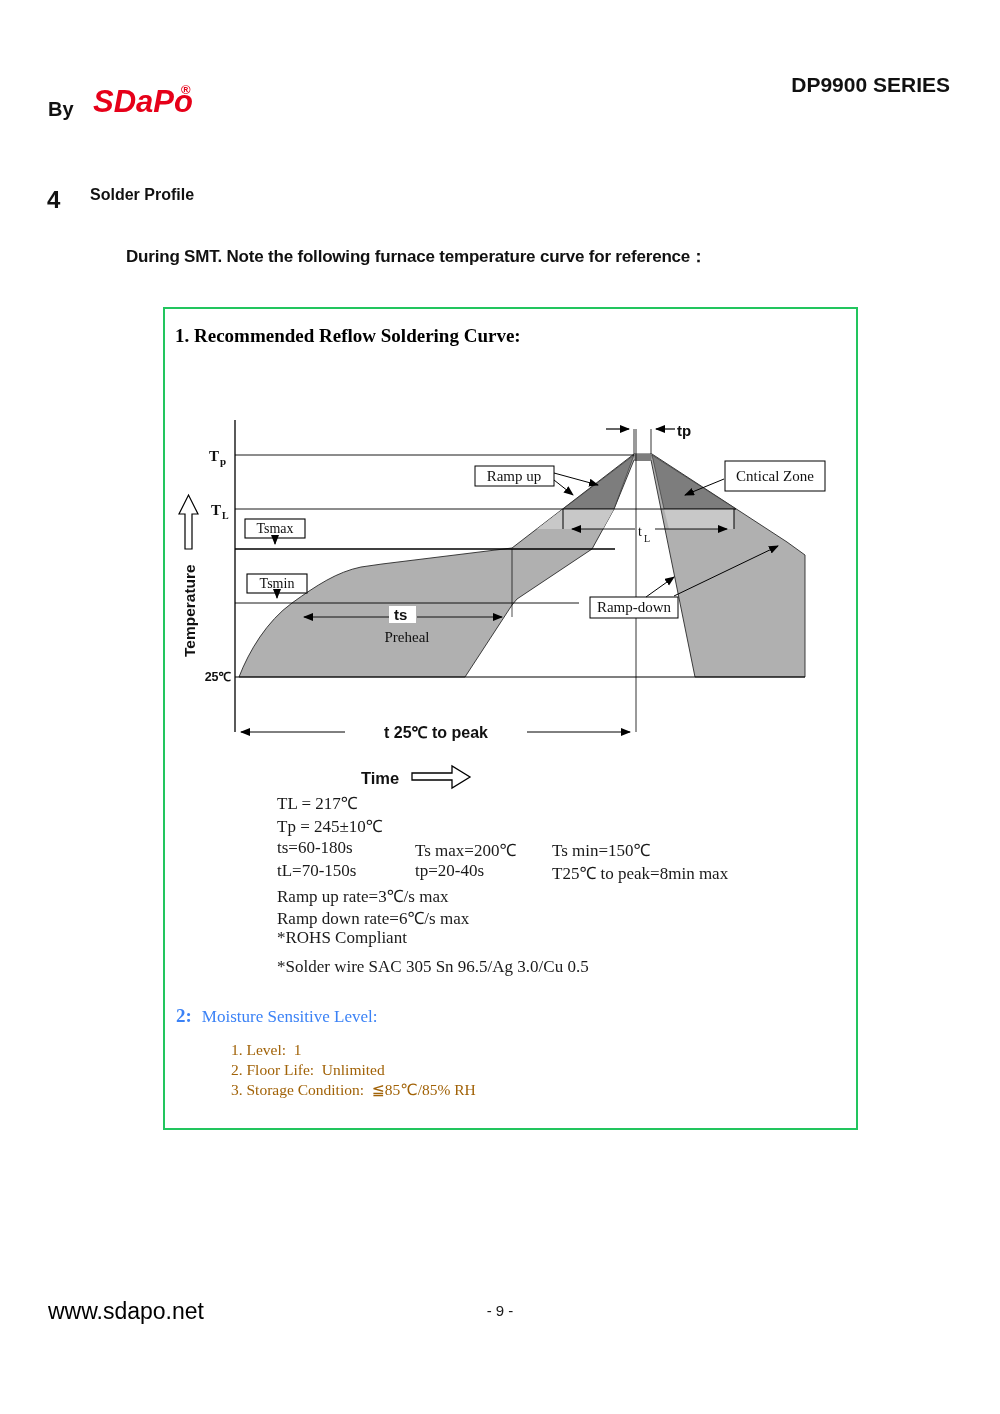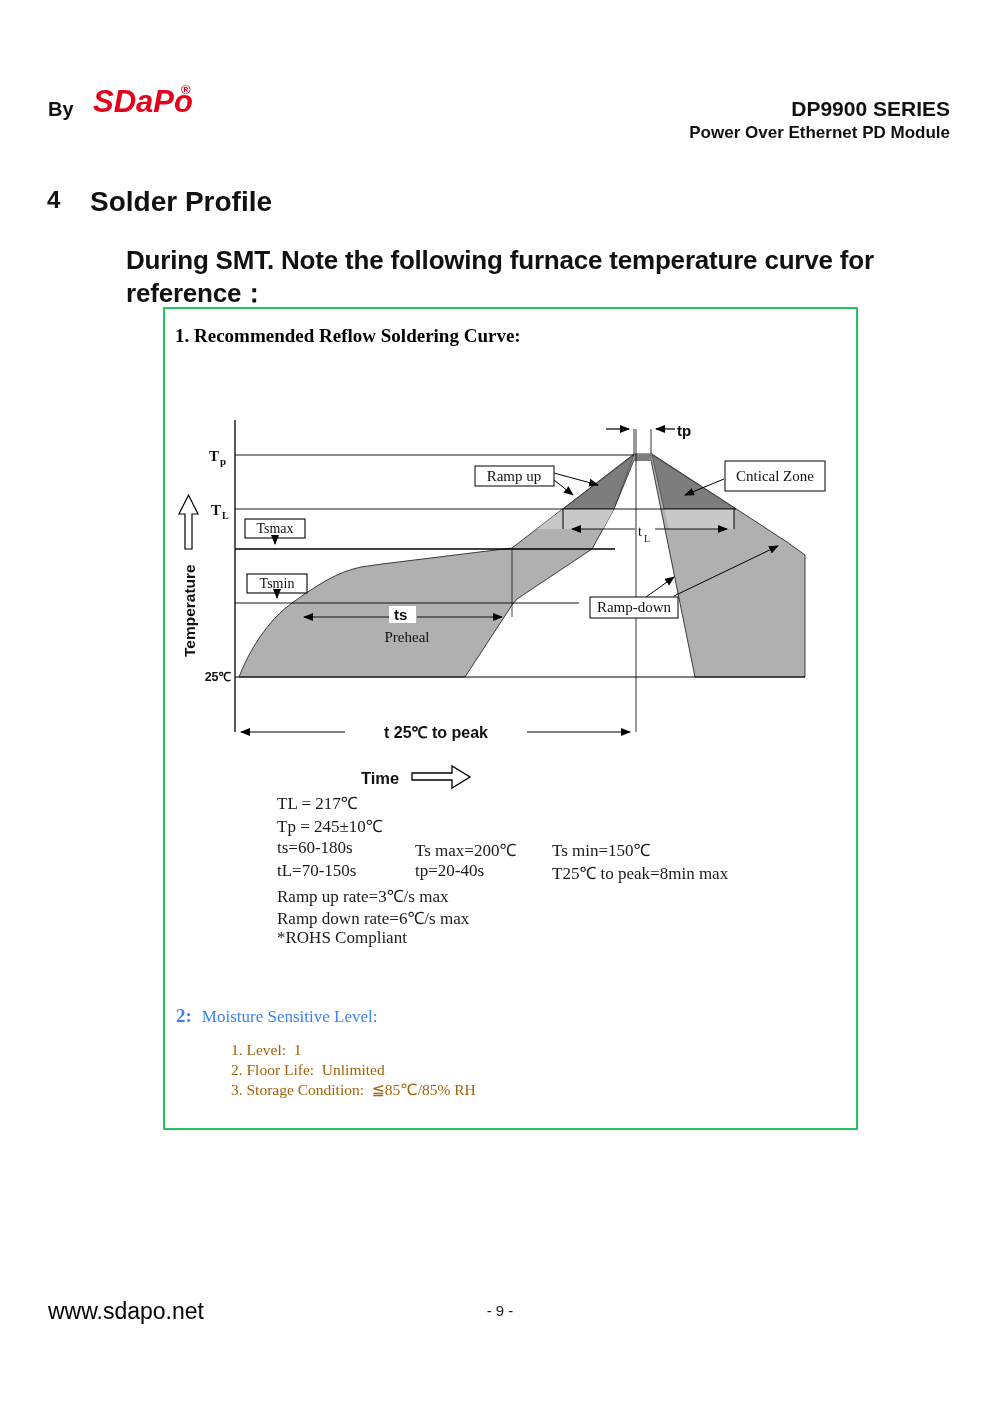--- a/index.html
+++ b/index.html
@@ -3,27 +3,27 @@
 <meta charset="utf-8">
 <style>
   html,body{margin:0;padding:0;}
   body{width:1000px;height:1414px;background:#ffffff;position:relative;
        font-family:"Liberation Sans", sans-serif;color:#111;overflow:hidden;}
   .abs{position:absolute;}
   
   .by{left:48px;top:98px;font-size:20px;font-weight:bold;color:#111;}
   .logo{left:93px;top:84px;font-size:31px;font-weight:bold;font-style:italic;color:#e60019;letter-spacing:0px;}
   .logo-reg{left:181px;top:82px;font-size:13px;color:#e60019;font-weight:bold;}
-  .hdr-right{right:50px;top:72px;text-align:right;margin-top:24px;}
+  .hdr-right{right:50px;top:72px;text-align:right;}
   .series{font-size:21px;font-weight:bold;line-height:26px;}
   .product{font-size:17px;font-weight:bold;line-height:22px;}
   
   .sec-num{left:47px;top:186px;font-size:24px;font-weight:bold;}
-  .sec-title{left:90px;top:186px;font-size:28px;font-weight:bold;}
-  .intro{left:126px;top:245px;font-size:26px;font-weight:bold;letter-spacing:-0.2px;}
+  .sec-title{left:90px;top:186px;font-size:16px;font-weight:bold;}
+  .intro{left:126px;top:245px;font-size:17px;font-weight:bold;letter-spacing:-0.2px;}
   
   .figure{left:163px;top:307px;width:691px;height:819px;border:2px solid #22c55e;background:#fff;}
   .fig-title{left:10px;top:16px;font-family:"Liberation Serif",serif;font-size:19px;font-weight:bold;color:#000;}
   .fig-svg{left:0;top:0;}
   .p-line{position:absolute;font-family:"Liberation Serif",serif;font-size:17px;color:#1a1a1a;white-space:pre;margin-left:39px;}
   .msl-head{position:absolute;left:11px;top:696px;font-family:"Liberation Serif",serif;font-size:17px;color:#3b82f6;}
   .msl-num{font-size:19px;font-weight:bold;margin-right:10px;}
   .msl-item{position:absolute;left:66px;font-family:"Liberation Serif",serif;font-size:15.5px;color:#a16207;white-space:pre;}
   
   .site{left:48px;top:1298px;font-size:23px;color:#000000;}
@@ -33,21 +33,20 @@
   .san{font-family:"Liberation Sans",sans-serif;}
 </style>
 </head>
 <body>
 
 <div class="abs by">By</div>
 <div class="abs logo">SDaPo</div>
 <div class="abs logo-reg">®</div>
 <div class="abs hdr-right">
   <div class="series">DP9900 SERIES</div>
-  <div class="product">Power Over Ethernet PD Module</div>
 </div>
 
 <div class="abs sec-num">4</div>
 <div class="abs sec-title">Solder Profile</div>
 <div class="abs intro">During SMT. Note the following furnace temperature curve for reference：</div>
 
 <div class="abs figure">
   <div class="abs fig-title">1. Recommended Reflow Soldering Curve:</div>
 
   <svg class="abs fig-svg" width="691" height="819" viewBox="0 0 691 819">
@@ -137,20 +136,21 @@
   <div class="p-line" style="left:73px;top:505px;">Tp = 245±10℃</div>
   <div class="p-line" style="left:73px;top:529px;">ts=60-180s</div>
   <div class="p-line" style="left:211px;top:529px;">Ts max=200℃</div>
   <div class="p-line" style="left:348px;top:529px;">Ts min=150℃</div>
   <div class="p-line" style="left:73px;top:552px;">tL=70-150s</div>
   <div class="p-line" style="left:211px;top:552px;">tp=20-40s</div>
   <div class="p-line" style="left:348px;top:552px;">T25℃ to peak=8min max</div>
   <div class="p-line" style="left:73px;top:575px;">Ramp up rate=3℃/s max</div>
   <div class="p-line" style="left:73px;top:597px;">Ramp down rate=6℃/s max</div>
   <div class="p-line" style="left:73px;top:619px;">*ROHS Compliant</div>
+  <div class="p-line" style="left:73px;top:648px;">*Solder wire SAC 305 Sn 96.5/Ag 3.0/Cu 0.5</div>
 
   <div class="msl-head">
     <span class="msl-num">2:</span><span>Moisture Sensitive Level:</span>
   </div>
   <div class="msl-item" style="top:732px;">1. Level:  1</div>
   <div class="msl-item" style="top:752px;">2. Floor Life:  Unlimited</div>
   <div class="msl-item" style="top:772px;">3. Storage Condition:  ≦85℃/85% RH</div>
 </div>
 
 <div class="abs site">www.sdapo.net</div>

